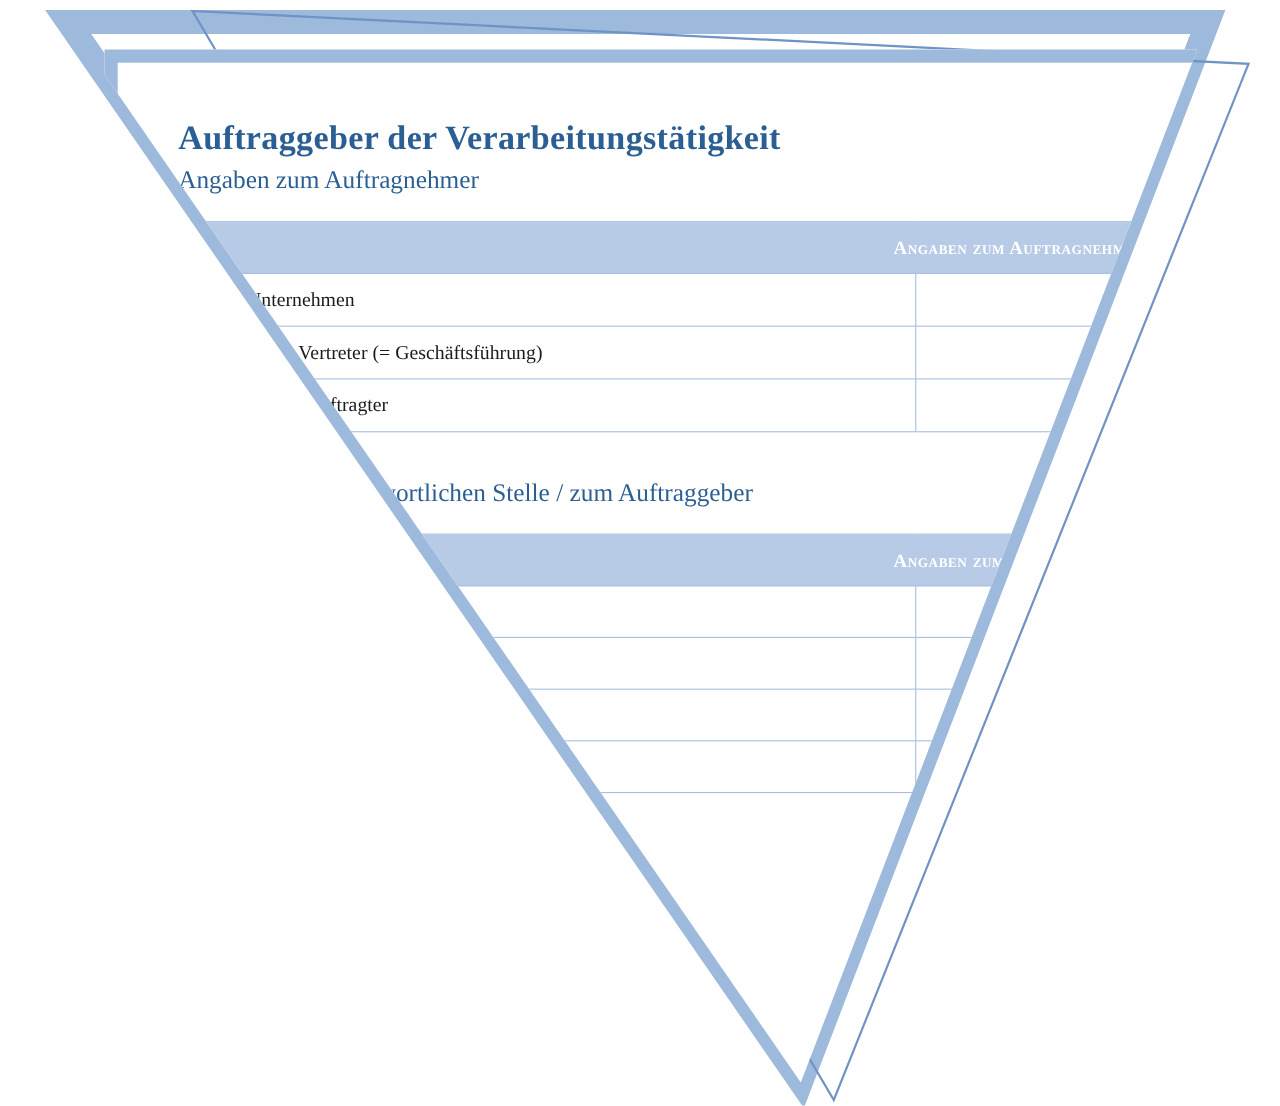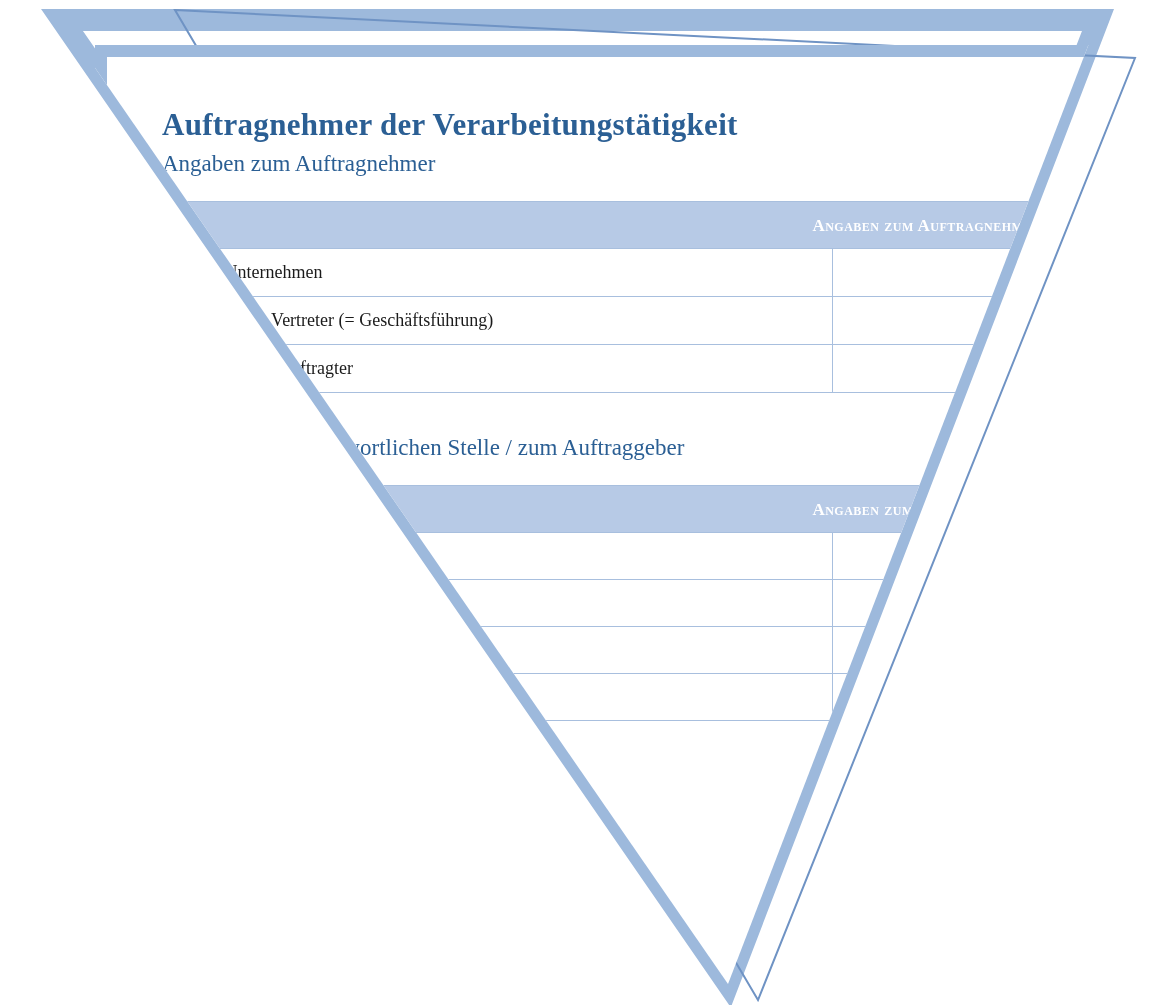--- a/index.html
+++ b/index.html
@@ -106,21 +106,21 @@
   </svg>
 
   <svg class="tri-outline" width="1164" height="1005">
     <polygon points="175,10 1135,58 758,1000" fill="none" stroke="#6f93c4" stroke-width="2" stroke-linejoin="miter"></polygon>
   </svg>
 
   <div class="page-clip">
     <div class="page">
       <div class="page-inner">
 
-        <h1 class="title">Auftragnehmer der Verarbeitungstätigkeit</h1>
+        <h1 class="title">Auftraggeber der Verarbeitungstätigkeit</h1>
 
         <h2 class="subtitle">Angaben zum Auftragnehmer</h2>
 
         <table class="form">
           <colgroup>
             <col>
             <col style="width:225px">
           </colgroup>
           <tbody>
               <tr>

